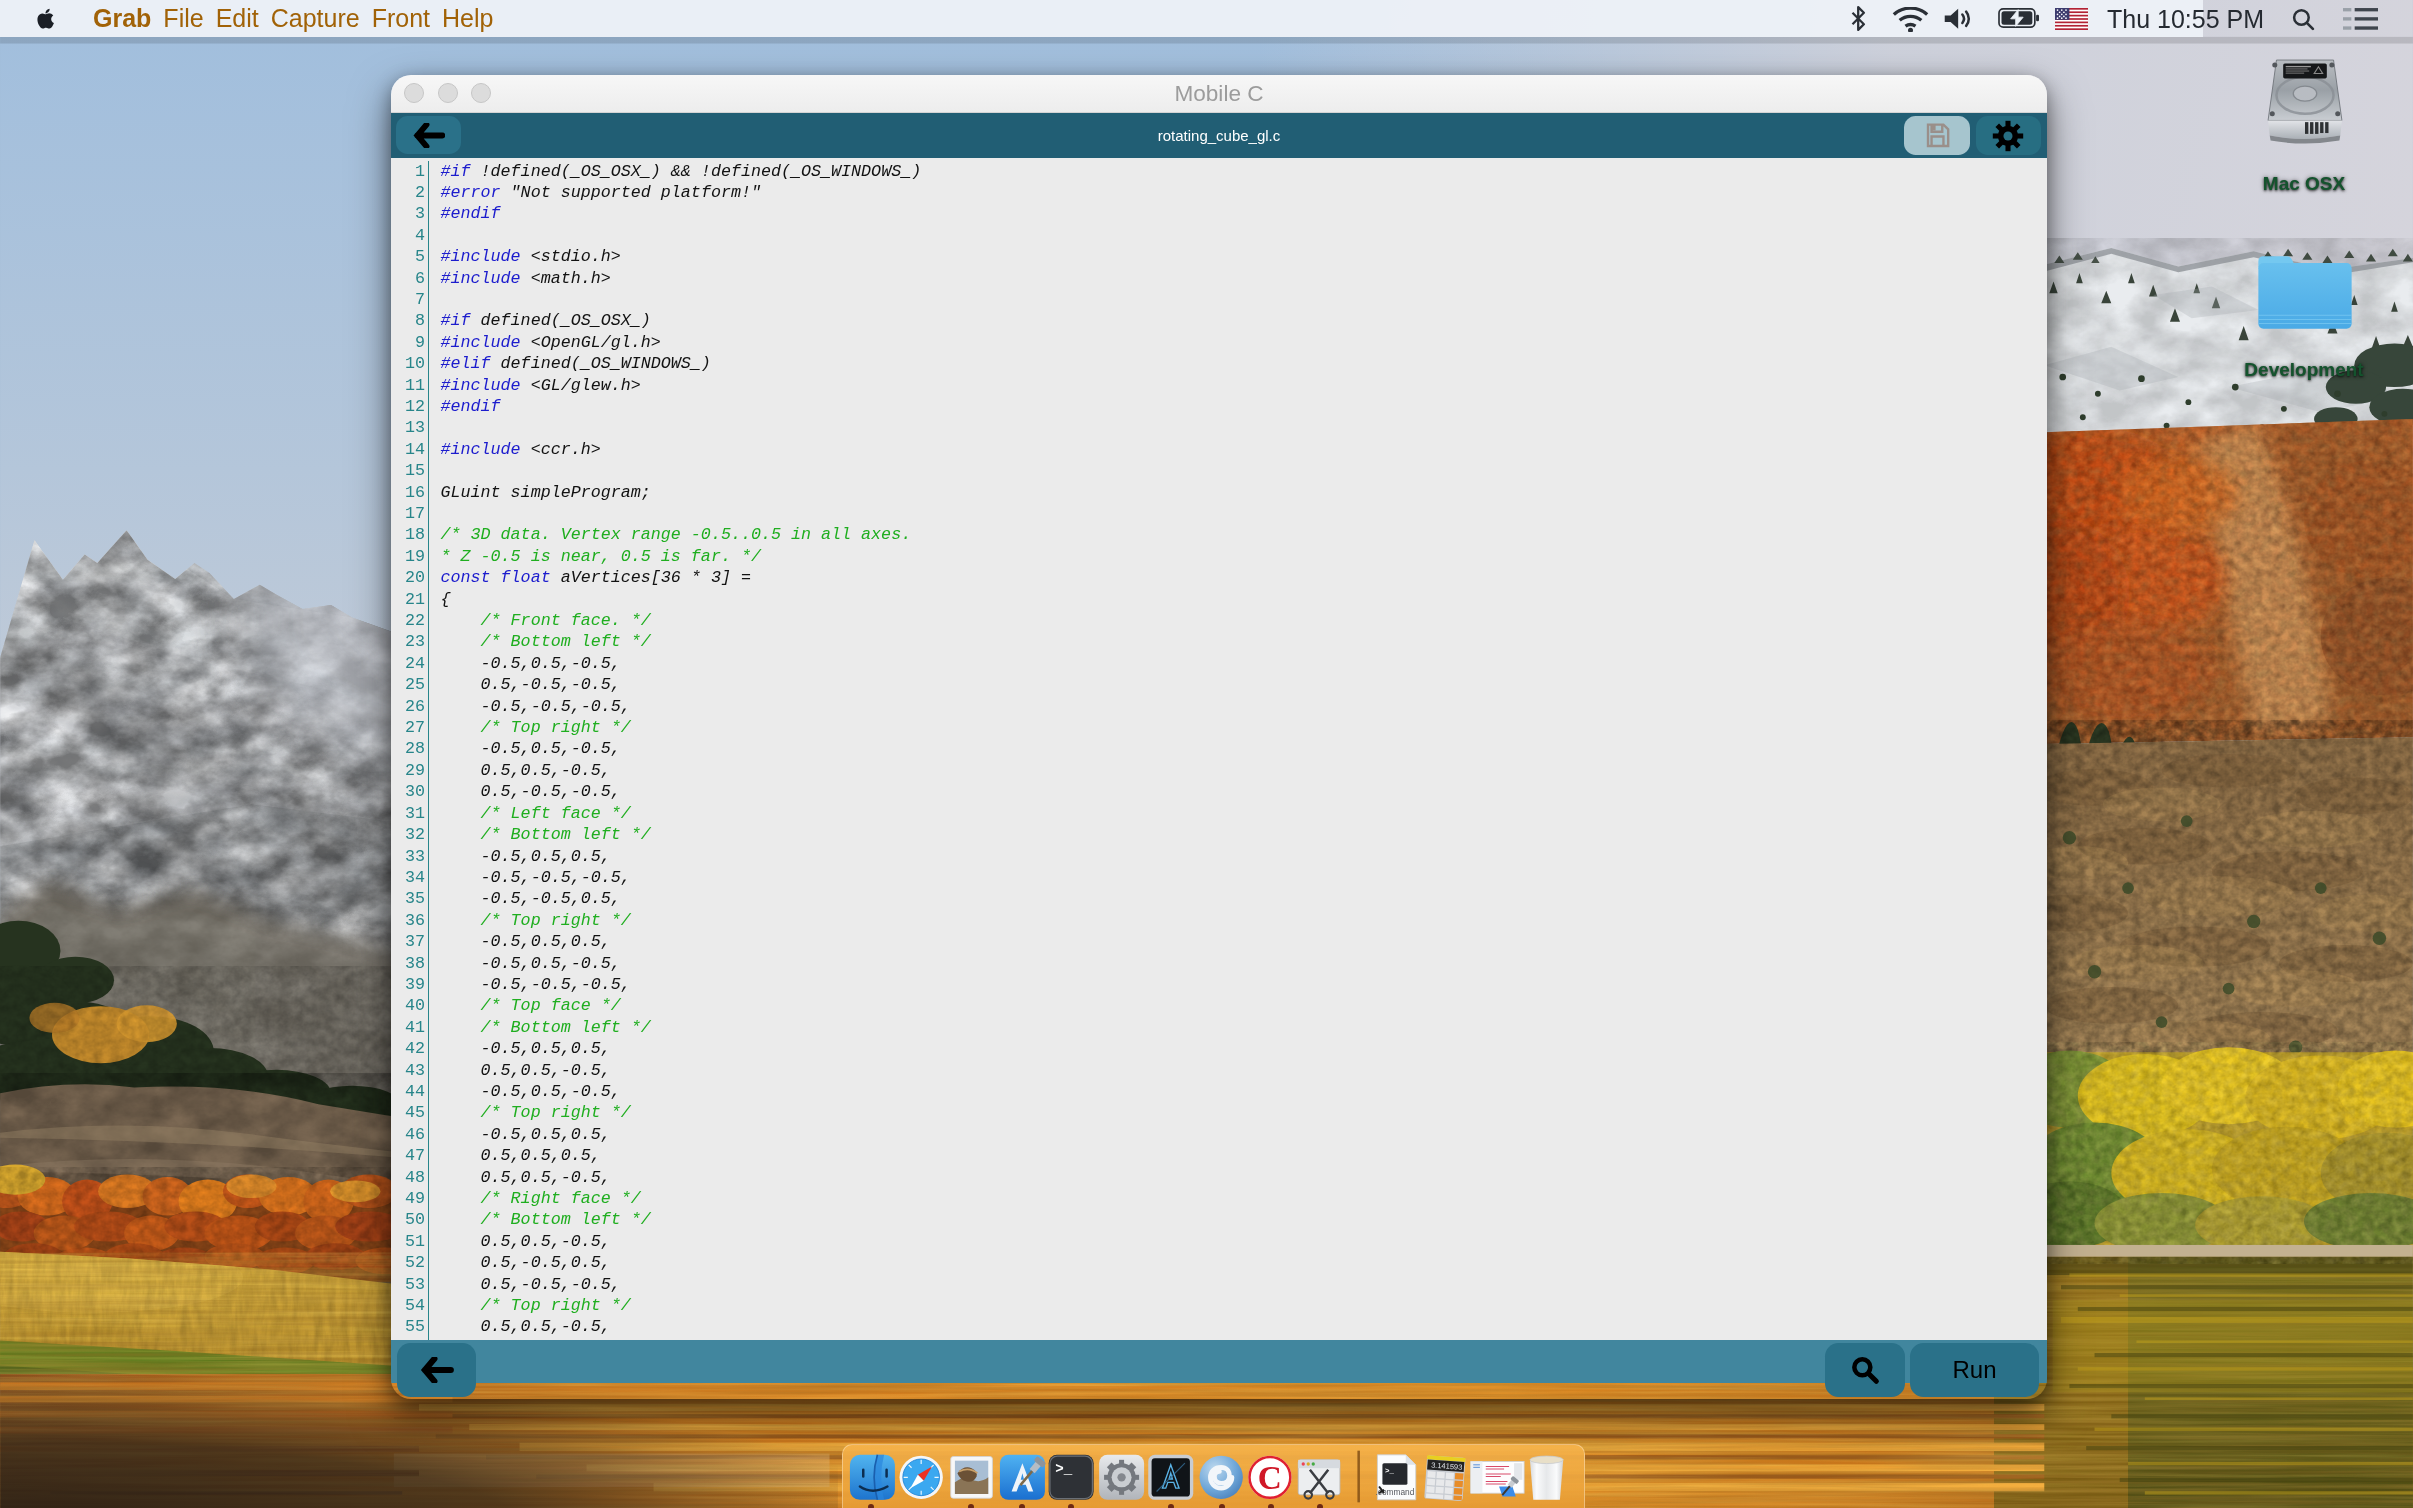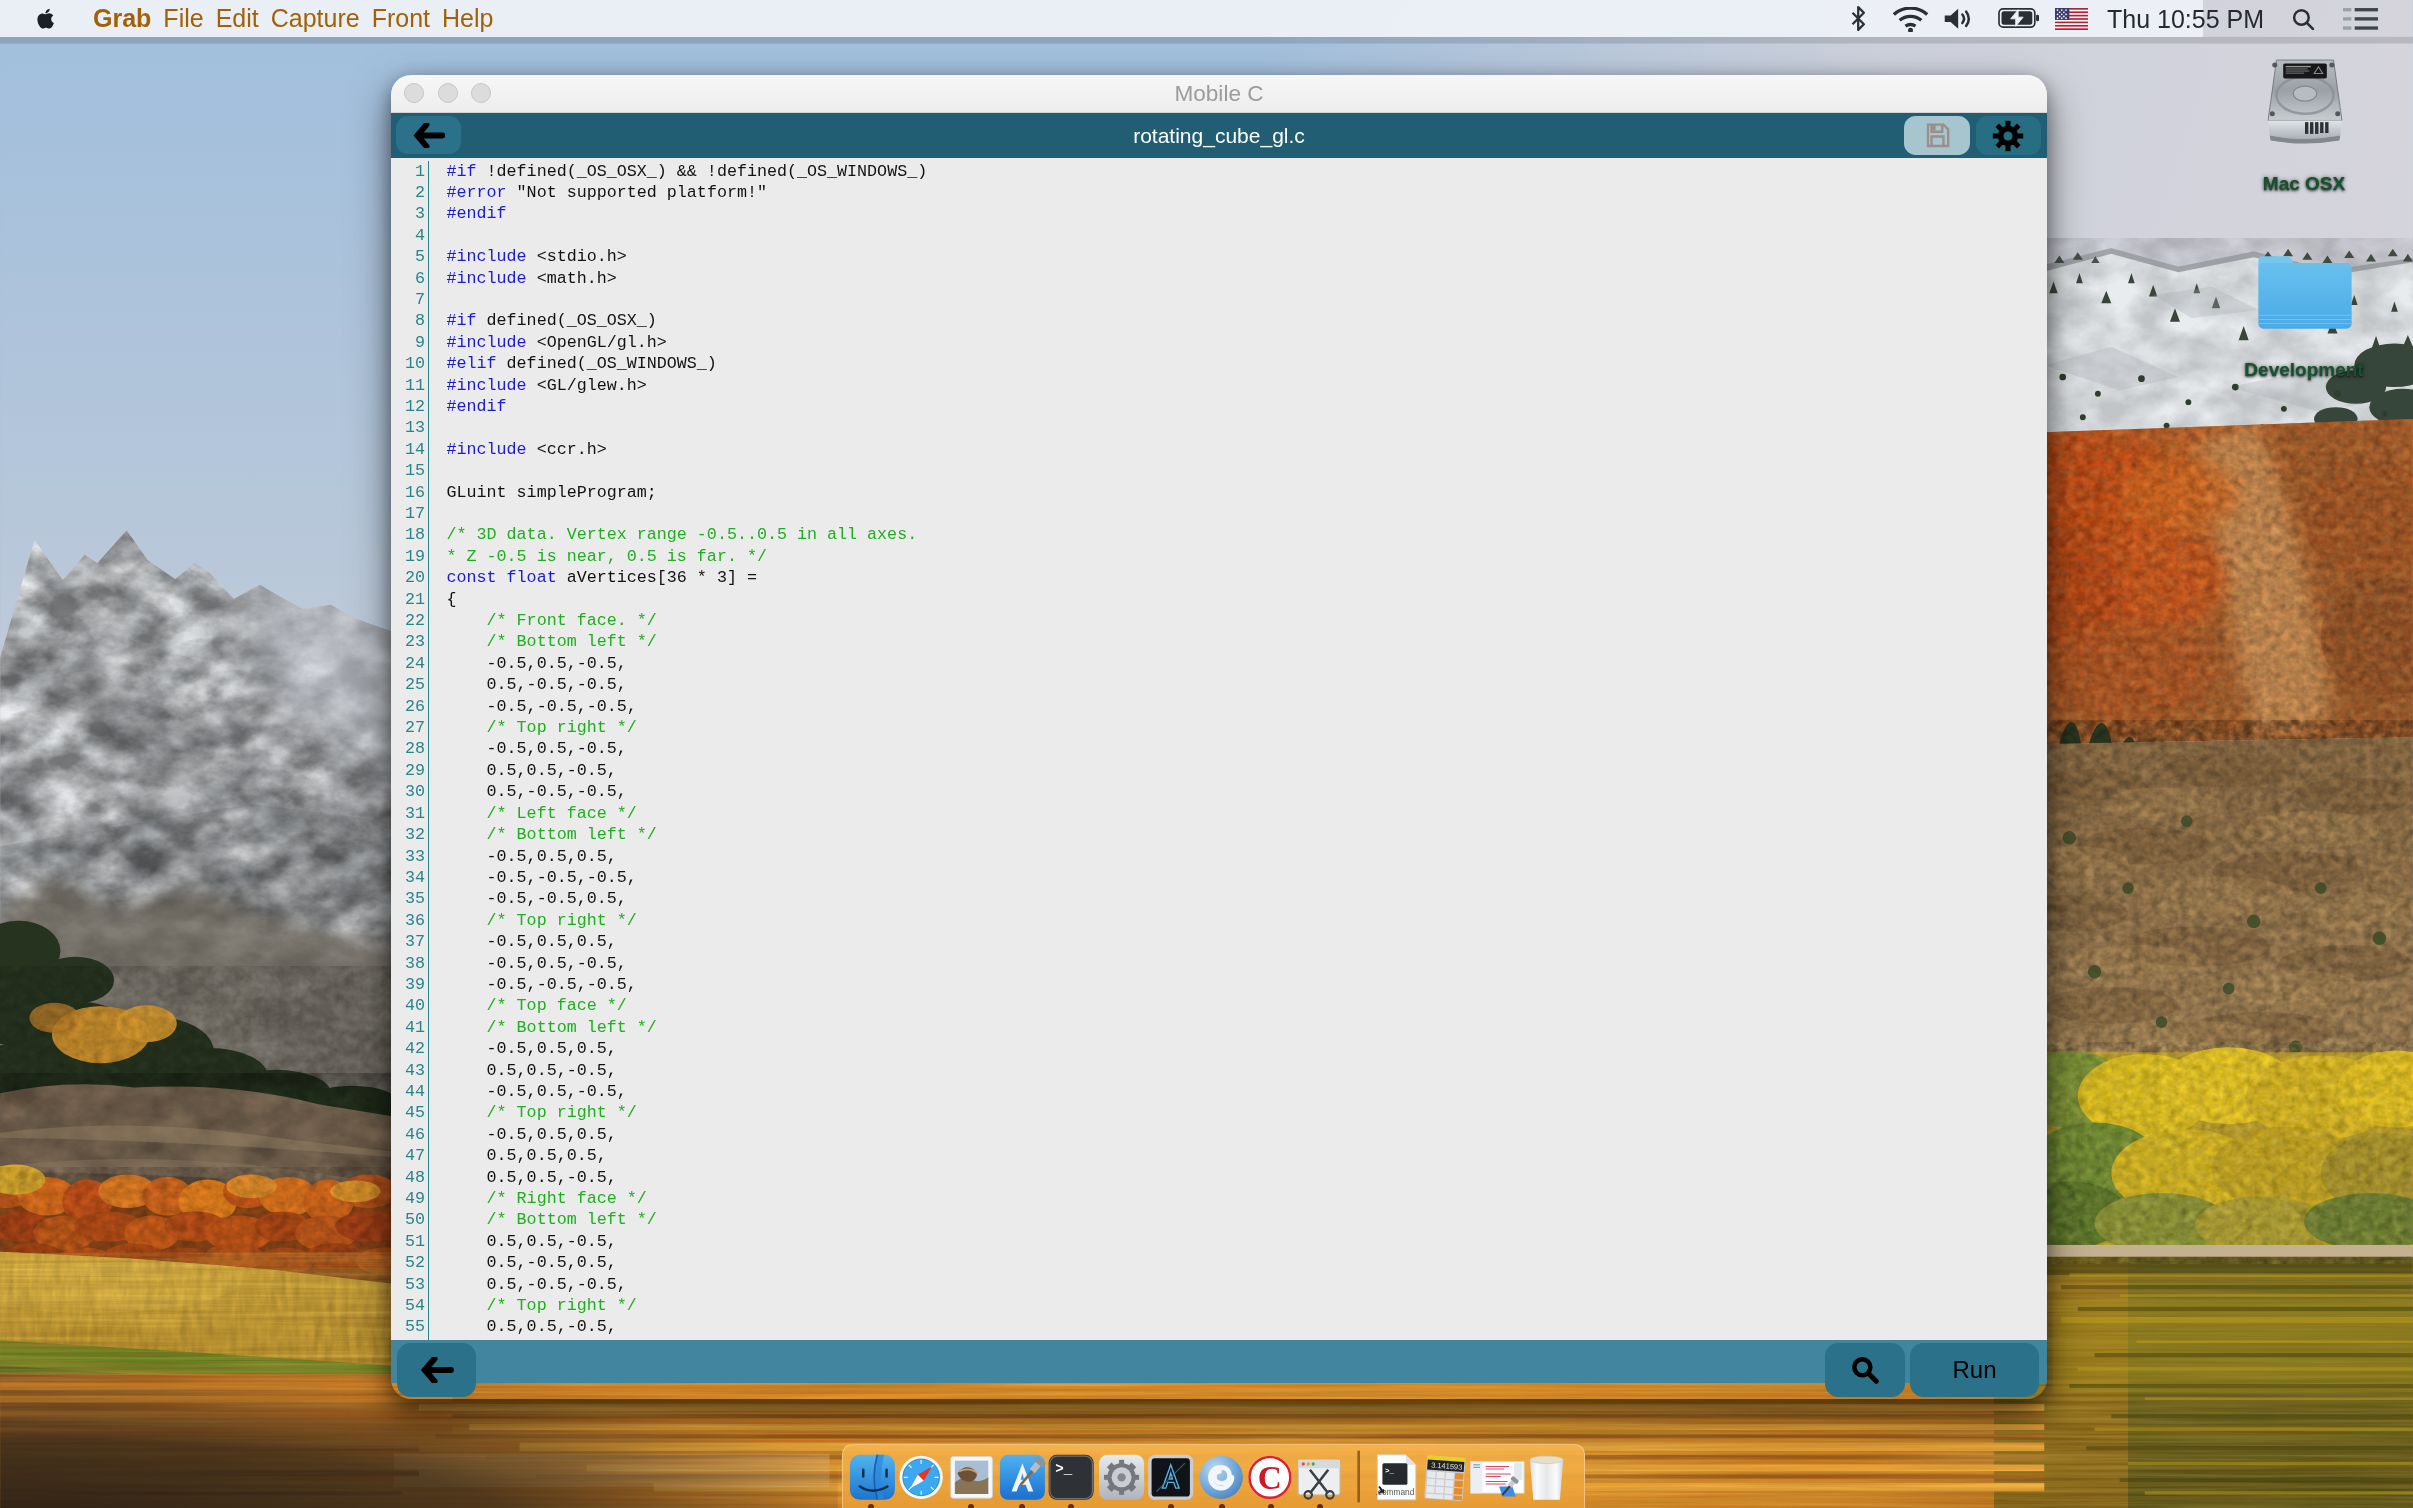--- a/index.html
+++ b/index.html
@@ -14,21 +14,21 @@
   
   #win{position:absolute;left:391px;top:75px;width:1656px;height:1324px;border-radius:20px;overflow:hidden;
        box-shadow:0 18.4px 40px rgba(0,0,0,.5),0 5px 17px rgba(0,0,0,.35);}
   #titlebar{height:38px;background:linear-gradient(#f7f7f7,#ededed);position:relative;border-bottom:0.8px solid #d4d4d4;box-sizing:border-box;}
   .tl{position:absolute;top:8.4px;width:20px;height:20px;border-radius:50%;background:#dcdcdc;border:0.8px solid #c6c6c6;box-sizing:border-box;}
   #titlebar .t{position:absolute;left:0;right:0;top:0;height:38px;line-height:38px;text-align:center;color:#9c9c9c;font-size:22.6px;}
   #navbar{height:45px;background:#215e74;position:relative;}
   .navbtn{position:absolute;border-radius:11.7px;}
   #codewrap{height:1182px;box-sizing:border-box;padding-top:2.5px;background:#ebebeb;display:flex;font-family:"Liberation Mono",monospace;font-size:16.7px;line-height:21.4px;}
   #gutter{width:34px;flex:none;text-align:right;color:#27858a;border-right:1.7px solid #27858a;padding-right:2.5px;}
-  #code{padding-left:18px;white-space:pre;color:#121212;}
+  #code{padding-left:12px;white-space:pre;color:#121212;font-style:italic;}
   #code .k{color:#1c1ccd;}
   #code .g{color:#1fae1f;text-align:right;}
   #toolbar{height:43px;background:#41869e;position:relative;}
   .dlabel{position:absolute;color:#14532d;font-weight:bold;font-size:19px;text-align:center;
     text-shadow:0 0.8px 2.5px rgba(0,0,0,.75),0 0 5px rgba(0,0,0,.4);}
   
   #dock{position:absolute;left:842px;top:1444px;width:743px;height:65px;border-radius:10px 10px 0 0;
     background:linear-gradient(rgba(247,180,76,.9),rgba(231,156,52,.9));
     border:0.8px solid rgba(255,255,255,.35);border-bottom:none;box-sizing:border-box;}
   .dot{position:absolute;top:59px;width:5.9px;height:5.9px;border-radius:50%;background:#6e2a12;}
@@ -476,21 +476,21 @@
     <div class="tl" style="left:13.4px"></div>
     <div class="tl" style="left:47px"></div>
     <div class="tl" style="left:80px"></div>
     <div class="t">Mobile C</div>
   </div>
   <div id="navbar">
     <div class="navbtn" style="left:5px;top:3.4px;width:65px;height:38px;background:#2a7189;"></div>
     <svg style="position:absolute;left:22px;top:10px" width="32" height="25" viewBox="0 0 38 30">
         <path d="M16 2 L5 15 L16 28 M5 15 L35 15" stroke="#000" stroke-width="7" fill="none" stroke-linecap="round" stroke-linejoin="miter"></path>
       </svg>
-    <div style="position:absolute;left:0;right:0;top:0;height:45px;line-height:45px;text-align:center;color:#fff;font-size:21px;">rotating_cube_gl.c</div>
+    <div style="position:absolute;left:0;right:0;top:0;height:45px;line-height:45px;text-align:center;color:#fff;font-size:15px;">rotating_cube_gl.c</div>
     <div class="navbtn" style="left:1513px;top:3.4px;width:66px;height:39px;background:#a6c5ce;"></div>
     <svg style="position:absolute;left:1531px;top:8.4px" width="31" height="28.5" viewBox="0 0 24 24">
         <path fill="none" stroke="#9a8f8a" stroke-width="2" d="M4 3 h13 l4 4 v14 h-17 z M7 3 v6 h9 v-6 M7 21 v-8 h10 v8"></path>
         <rect x="7" y="3" width="3.4" height="5" fill="#9a8f8a"></rect>
       </svg>
     <div class="navbtn" style="left:1585px;top:3.4px;width:65px;height:39px;background:#276e82;"></div>
     <svg style="position:absolute;left:1601px;top:6.7px" width="32" height="32" viewBox="0 0 24 24">
         <g fill="#000">
           <circle cx="12" cy="12" r="7.6"></circle>
           <rect x="10.1" y="0.6" width="3.8" height="5"></rect>

